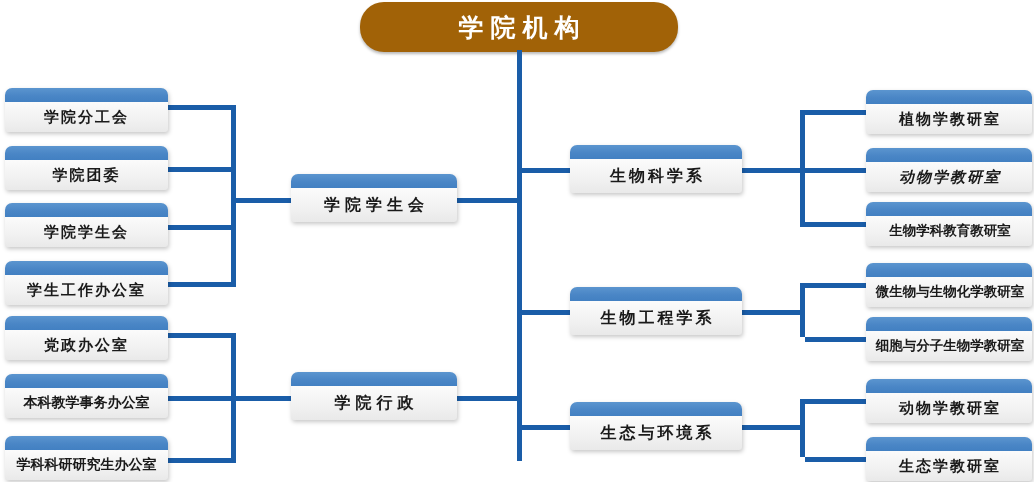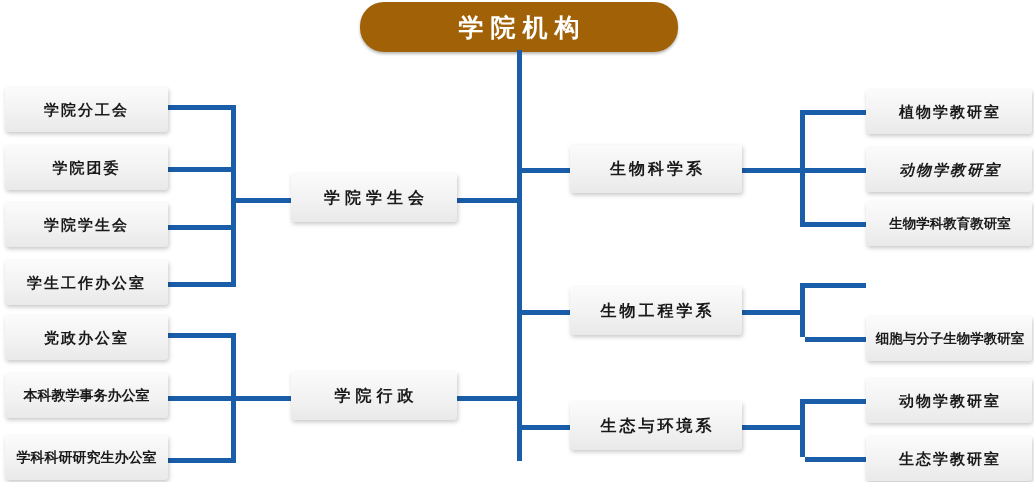--- a/index.html
+++ b/index.html
@@ -27,21 +27,21 @@
     letter-spacing:7px;
     text-indent:7px;
     white-space:nowrap;
     font-family:"DejaVu Sans","Liberation Sans",sans-serif;
   }
 
   
   .node{
     position:absolute;
     display:flex;
-    flex-direction:row;
+    flex-direction:column;
     filter:drop-shadow(1px 2px 2px rgba(0,0,0,.22));
   }
   .node .cap{
     height:14px;
     border-radius:7px 7px 0 0;
     background:linear-gradient(180deg,#5b95cf 0%,#4a86c6 55%,#4280c2 100%);
   }
   .node .body{
     flex:1;
     background:linear-gradient(180deg,#fbfbfb 0%,#f1f1f1 60%,#e9e9e9 100%);
@@ -217,20 +217,23 @@
 
   <div class="node lvl-leafR tight" style="left:866px;top:202px;width:166px;height:44px;">
     <div class="cap"></div>
     <div class="body">
       <span class="txt">生物学科教育教研室</span>
     </div>
   </div>
 
   <div class="node lvl-leafR tight" style="left:866px;top:263px;width:166px;height:44px;">
     <div class="cap"></div>
+    <div class="body">
+      <span class="txt">微生物与生物化学教研室</span>
+    </div>
   </div>
 
   <div class="node lvl-leafR tight" style="left:866px;top:317px;width:166px;height:44px;">
     <div class="cap"></div>
     <div class="body">
       <span class="txt">细胞与分子生物学教研室</span>
     </div>
   </div>
 
   <div class="node lvl-leafR" style="left:866px;top:379px;width:166px;height:44px;">

